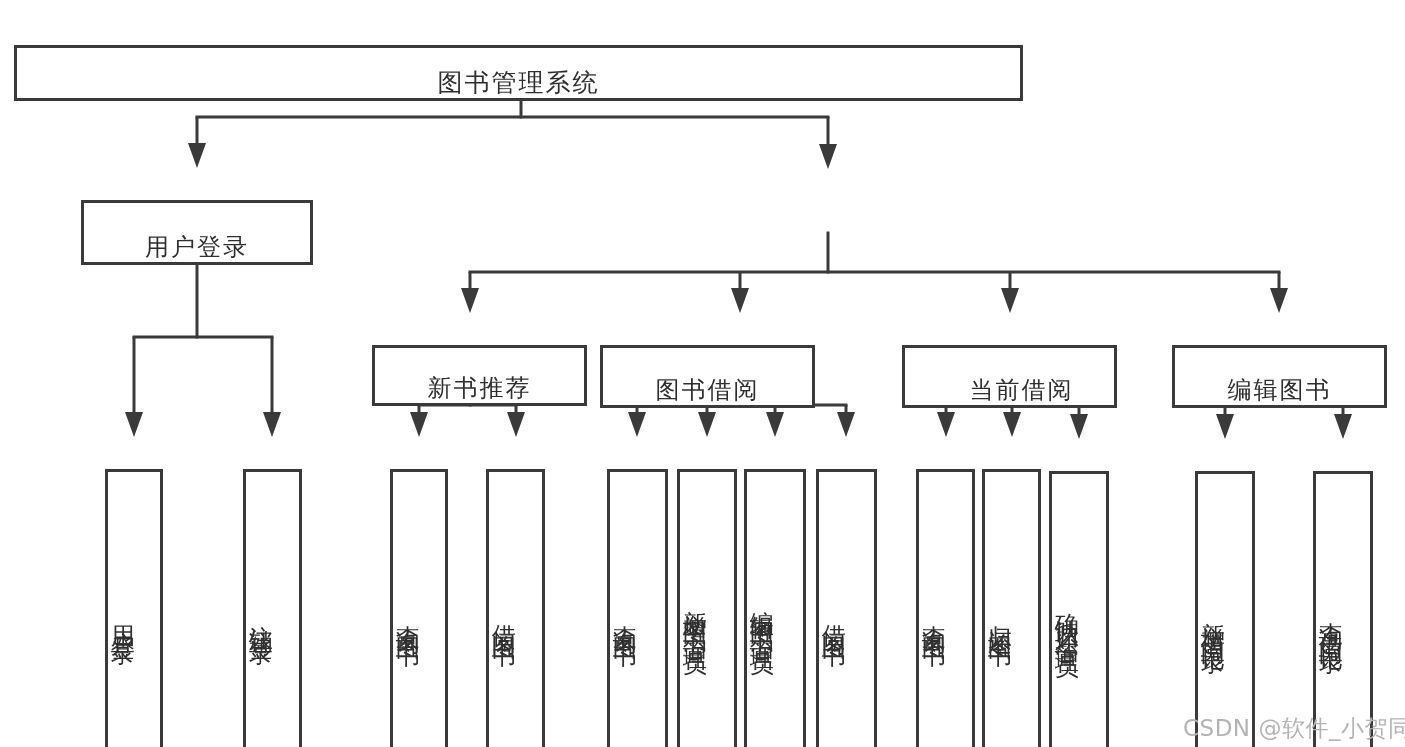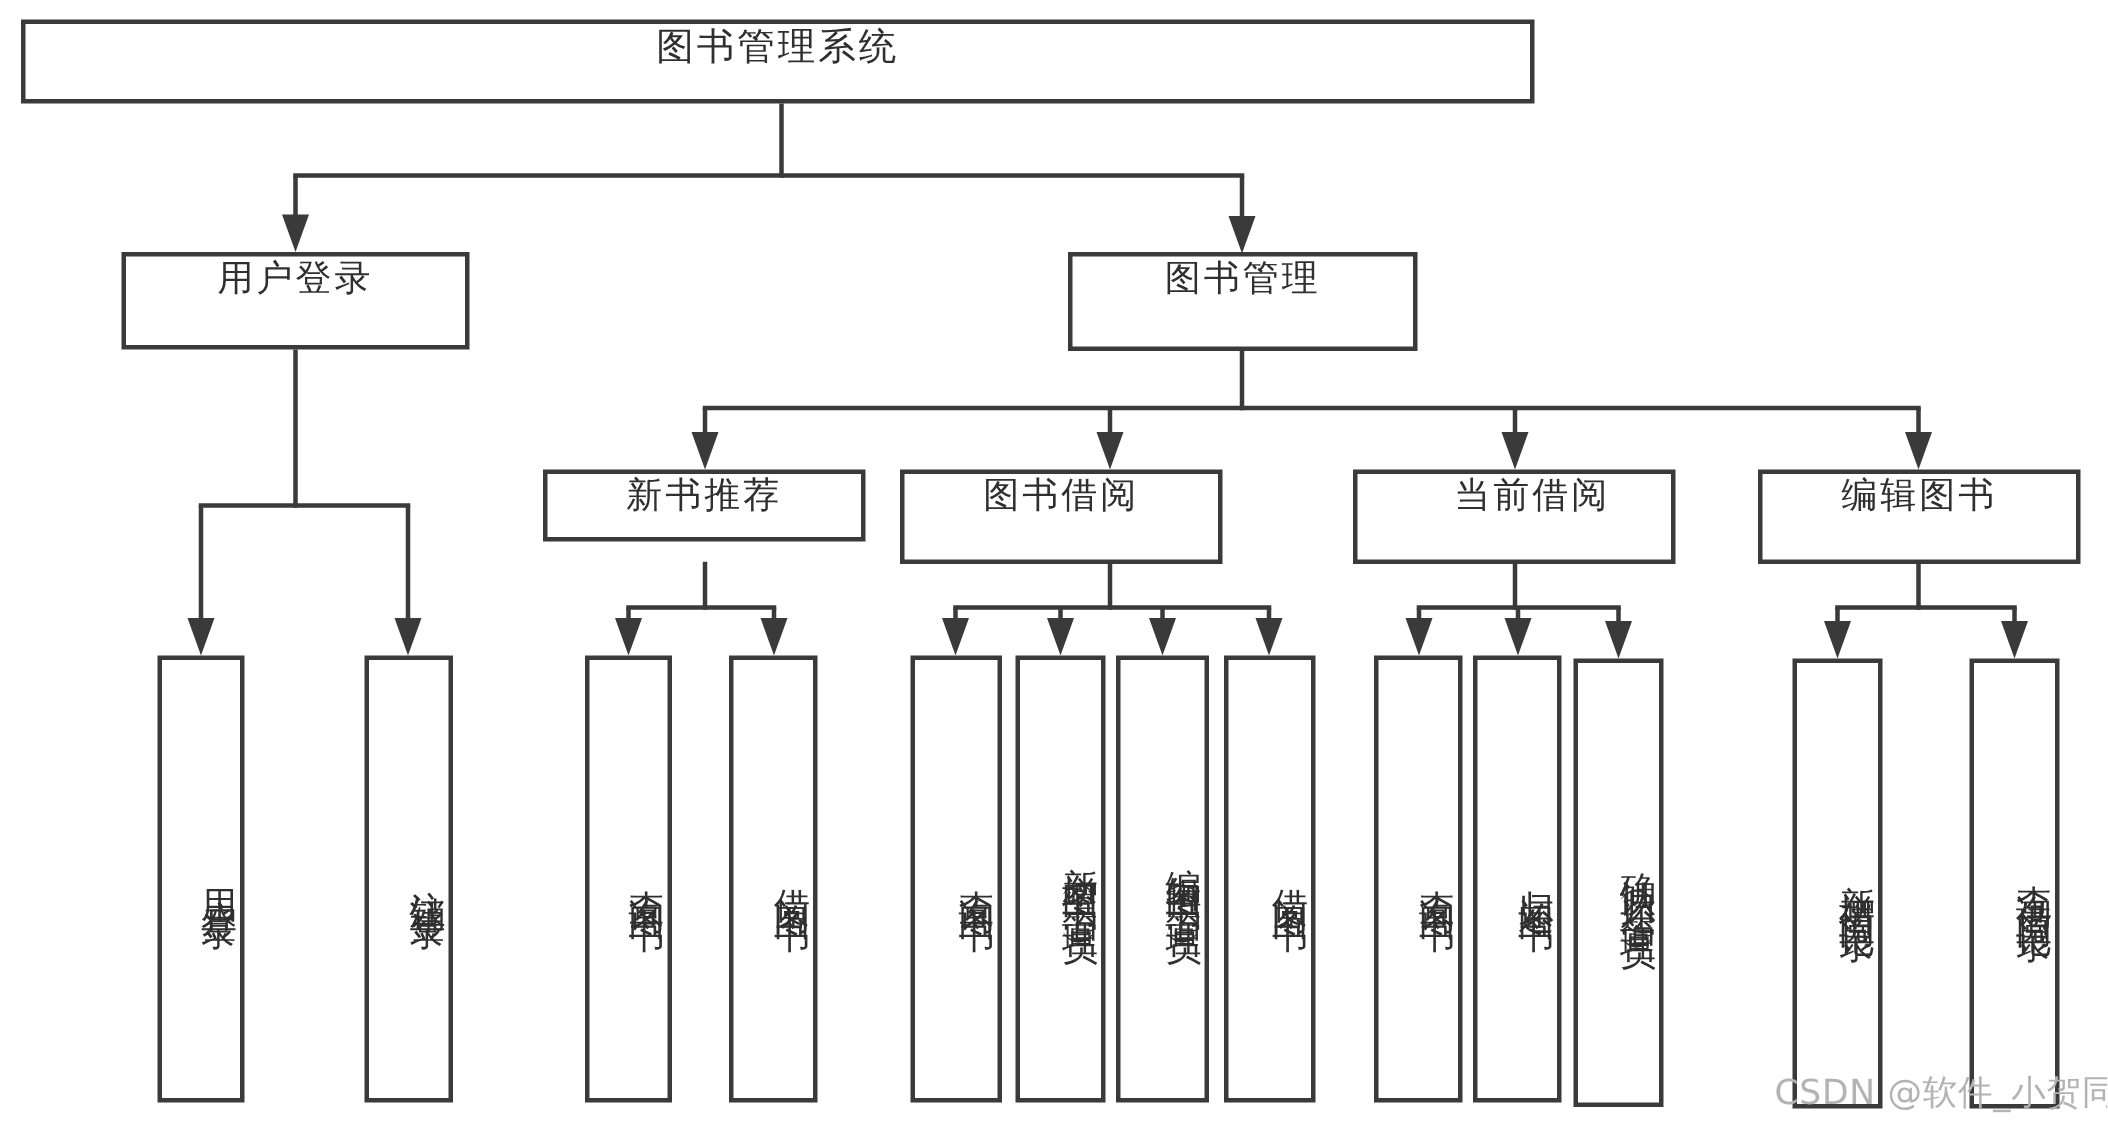--- a/index.html
+++ b/index.html
@@ -20,27 +20,28 @@
     left: 0;
     top: 0;
     pointer-events: none;
   }
   .node {
     position: absolute;
     box-sizing: border-box;
     border: 3px solid #3a3a3a;
     background: #ffffff;
     display: flex;
-    align-items: flex-start;
+    align-items: flex-end;
     justify-content: center;
     color: #2f2f2f;
     font-size: 24px;
     letter-spacing: 2px;
     line-height: 1.2;
     white-space: nowrap;
+    margin-top: 32px;
   }
   .node.root {
     font-size: 25px;
   }
   .node.vertical {
     writing-mode: vertical-rl;
     text-orientation: mixed;
     letter-spacing: 6px;
     font-size: 24px;
     white-space: normal;
@@ -114,24 +115,21 @@
       <line x1="1343" y1="405" x2="1343" y2="425" stroke="#3a3a3a" stroke-width="3"></line>
       <polygon points="1334,414 1352,414 1343,439" fill="#3a3a3a"></polygon>
     </svg>
   <div class="watermark">CSDN @软件_小贺同学</div>
 <div class="node root" style="left: 14px; top: 13px; width: 1009px; height: 56px;">
       <span>图书管理系统</span>
     </div>
     <div class="node" style="left: 81px; top: 168px; width: 232px; height: 65px;">
       <span>用户登录</span>
     </div>
-    <div class="node" style="left: 712px; top: 168px; width: 233px; height: 66px;">
-      <span>图书管理</span>
-    </div>
-    <div class="node" style="left: 362px; top: 313px; width: 215px; height: 48px;">
+    <div class="node" style="left: 372px; top: 313px; width: 215px; height: 61px;">
       <span>新书推荐</span>
     </div>
     <div class="node" style="left: 600px; top: 313px; width: 215px; height: 63px;">
       <span>图书借阅</span>
     </div>
     <div class="node" style="left: 902px; top: 313px; width: 215px; height: 63px; padding-left: 24px;">
       <span>当前借阅</span>
     </div>
     <div class="node" style="left: 1172px; top: 313px; width: 215px; height: 63px;">
       <span>编辑图书</span>

